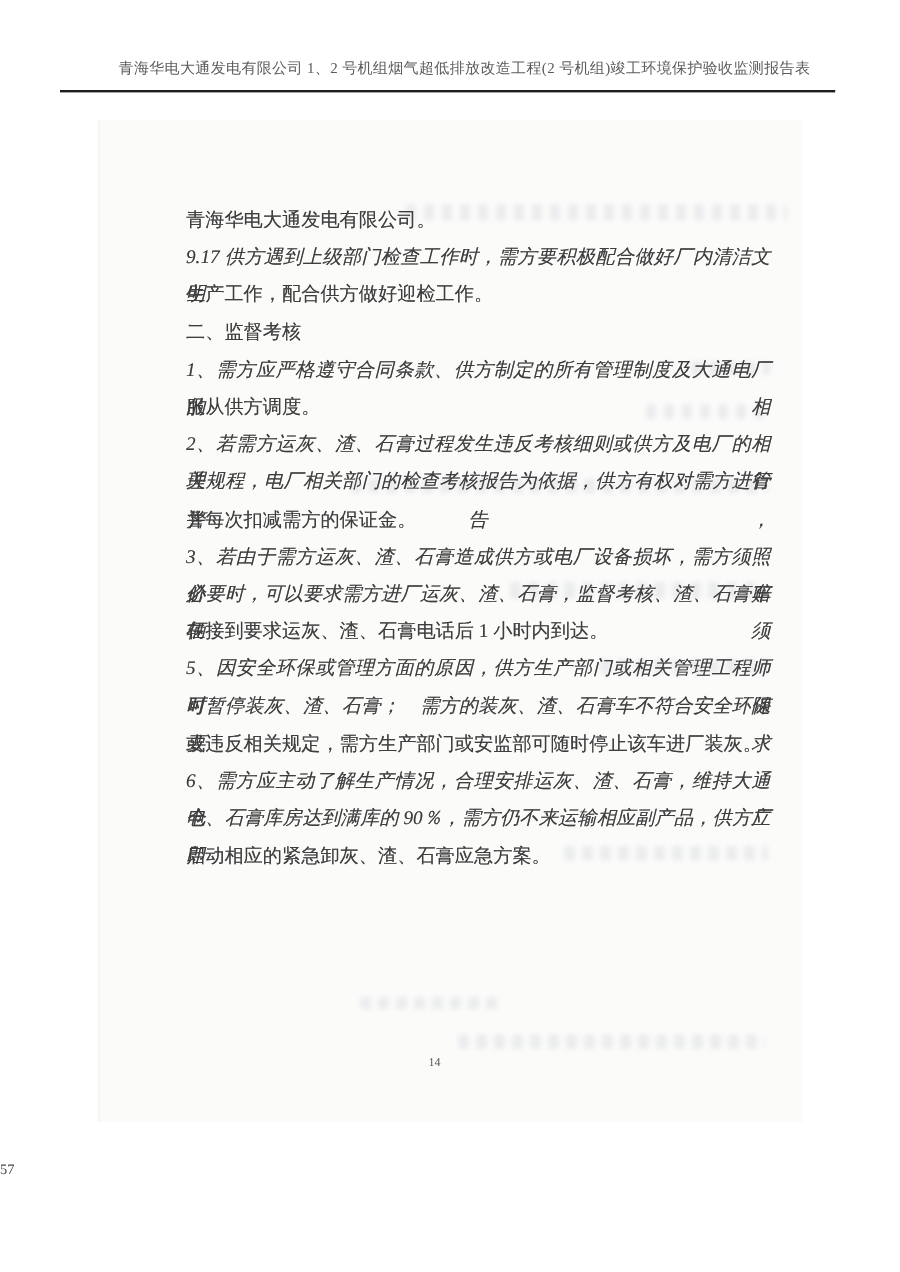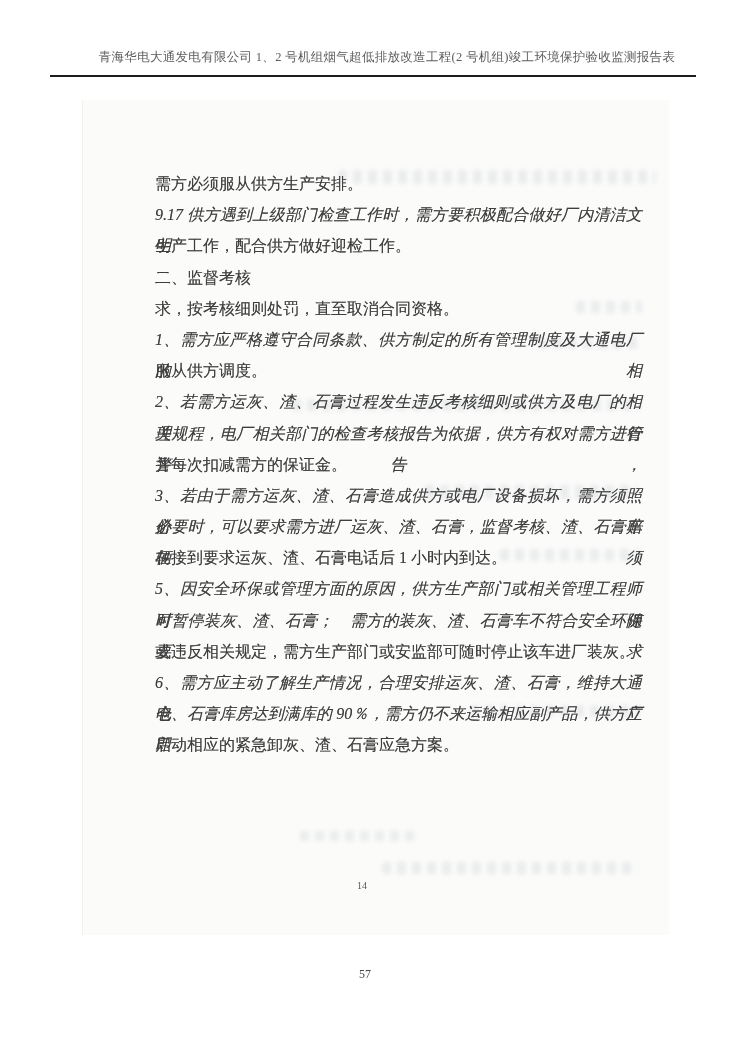--- a/index.html
+++ b/index.html
@@ -55,21 +55,20 @@
   .inner-pageno{
     position:absolute;
     top:880px;left:16px;width:692px;
     text-align:center;
     font-size:10px;
     color:#5a5a5a;
   }
   .outer-pageno{
     position:absolute;
     top:967px;left:0;width:730px;
-    text-align:center;
     font-size:12px;
     color:#474747;
   }
   
   .ghost{
     position:absolute;
     height:12px;
     background:repeating-linear-gradient(90deg,
       rgba(115,125,145,0.22) 0 9px, rgba(115,125,145,0) 9px 15px);
     filter:blur(2px);
@@ -101,25 +100,24 @@
   <div class="ghost g2"></div>
   <div class="ghost g3"></div>
   <div class="ghost g4"></div>
   <div class="ghost g5"></div>
   <div class="ghost g6"></div>
   <div class="ghost g7"></div>
   <div class="ghost g8"></div>
   <div class="ghost g9"></div>
 
   <div class="body-text">
-    <div class="line">需方必须服从供方生产安排。</div>
+    <div class="line">青海华电大通发电有限公司。</div>
     <div class="line full">9.17 供方遇到上级部门检查工作时，需方要积极配合做好厂内清洁文明</div>
     <div class="line">生产工作，配合供方做好迎检工作。</div>
     <div class="line">二、监督考核</div>
-    <div class="line">求，按考核细则处罚，直至取消合同资格。</div>
     <div class="line full">1、需方应严格遵守合同条款、供方制定的所有管理制度及大通电厂的相</div>
     <div class="line">服从供方调度。</div>
     <div class="line full">2、若需方运灰、渣、石膏过程发生违反考核细则或供方及电厂的相关管</div>
     <div class="line full">理规程，电厂相关部门的检查考核报告为依据，供方有权对需方进行警告，</div>
     <div class="line">并每次扣减需方的保证金。</div>
     <div class="line full">3、若由于需方运灰、渣、石膏造成供方或电厂设备损坏，需方须照价赔</div>
     <div class="line full">必要时，可以要求需方进厂运灰、渣、石膏，监督考核、渣、石膏车辆须</div>
     <div class="line">在接到要求运灰、渣、石膏电话后 1 小时内到达。</div>
     <div class="line full">5、因安全环保或管理方面的原因，供方生产部门或相关管理工程师可随</div>
     <div class="line full">时暂停装灰、渣、石膏；　需方的装灰、渣、石膏车不符合安全环保要求</div>

